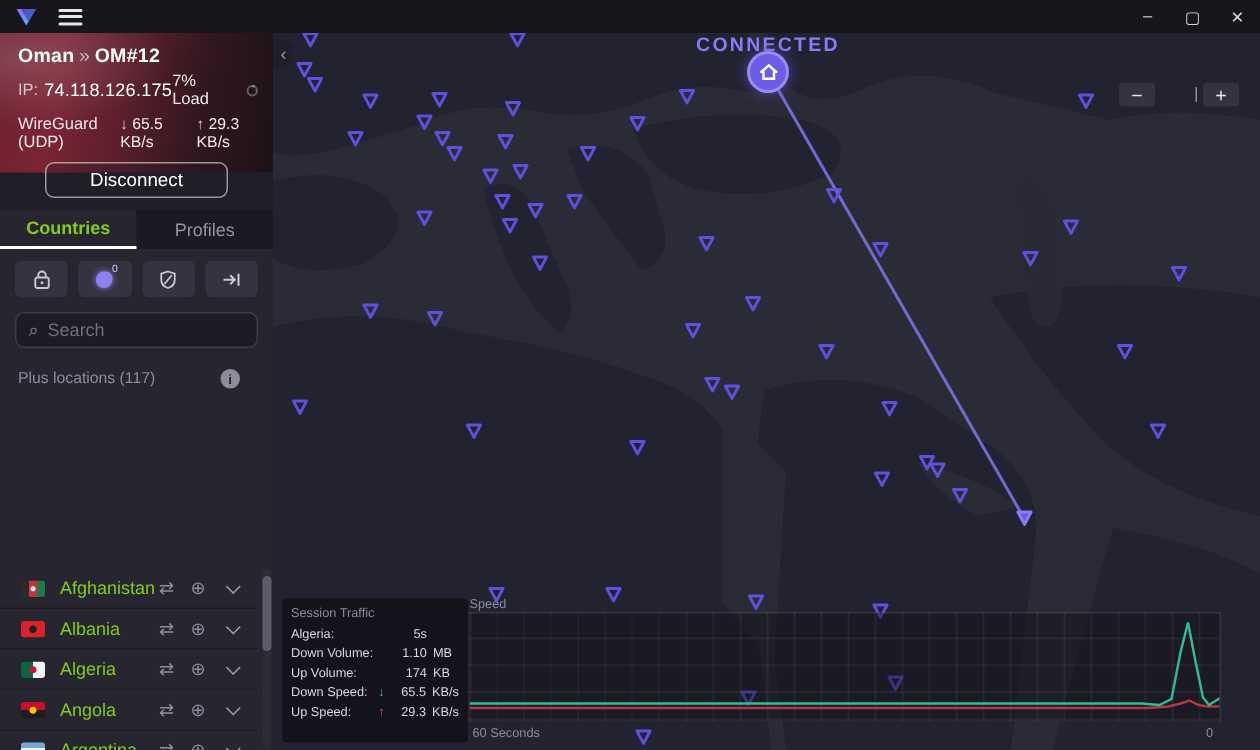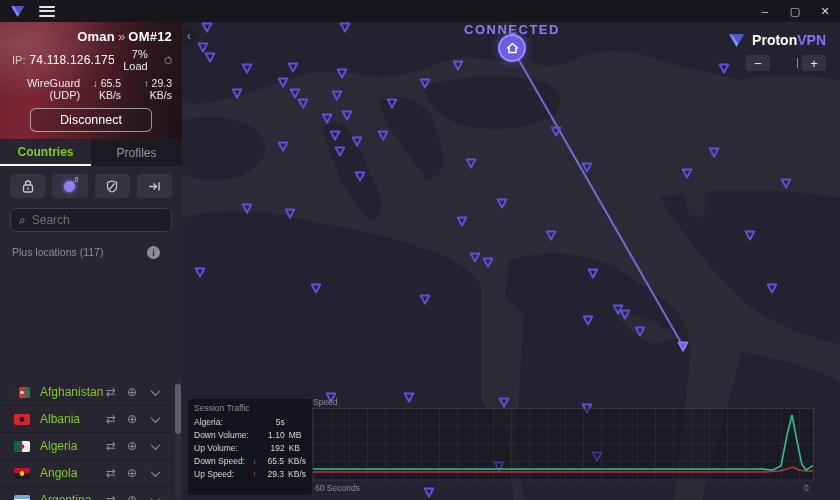--- a/index.html
+++ b/index.html
@@ -9,25 +9,25 @@
     display:flex; align-items:center; z-index:50; }
   .tb-logo { width:15px; height:13px; margin-left:10px; }
   .hamburger { width:16px; height:11px; margin-left:14px; display:flex; flex-direction:column;
     justify-content:space-between; cursor:pointer; }
   .hamburger span { display:block; height:2px; background:#e6e5ec; border-radius:1px; }
   .win-controls { margin-left:auto; display:flex; height:22px; }
   .win-btn { width:30px; height:22px; color:#d6d5dd; font-size:11px; display:flex;
     align-items:center; justify-content:center; }
   
   .sidebar { position:absolute; left:0; top:22px; width:182px; height:478px; background:#201f29; z-index:20; }
-  .conn-card { position:relative; width:182px; height:117px;
+  .conn-card { position:relative; width:182px; height:93px;
     background:
       radial-gradient(ellipse at 10% 18%, rgba(255,255,255,.16), transparent 42%),
       linear-gradient(100deg,#6e2130 0%,#7b2434 22%,#5c1f2b 45%,#31171f 72%,#1d1118 100%);
-    padding:7px 10px 0 12px;text-align:right; }
+    padding:7px 10px 0 12px; }
   .conn-row1 { font-size:13px; color:#fff; font-weight:bold; letter-spacing:.2px; }
   .conn-row1 .sep { color:#cdb9bd; font-weight:normal; margin:0 3px; }
   .conn-row2 { display:flex; align-items:center; margin-top:4px; }
   .conn-ip-label { color:#d5c6ca; font-size:11px; margin-right:4px; }
   .conn-ip { color:#fff; font-size:12px; font-weight:normal; letter-spacing:.2px; }
   .conn-load { margin-left:auto; display:flex; align-items:center; gap:16px; color:#f0eaec; font-size:11px; }
   .conn-row3 { display:flex; align-items:center; margin-top:5px; color:#eee8ea; font-size:11px; }
   .conn-speeds { margin-left:auto; display:flex; gap:10px; font-size:10.5px; color:#f0eaec; }
   .conn-speeds .arr { opacity:.85; font-size:10px; }
   .disconnect-wrap { position:absolute; left:0; top:115px; width:182px; height:28px; padding:0 30px; }
@@ -295,33 +295,20 @@
 
   <div class="connected-label">CONNECTED</div>
 
   <div class="home-pin">
     <svg width="13" height="12" viewBox="0 0 13 12">
       <path d="M1.5 6 L6.5 1.5 L11.5 6" fill="none" stroke="#fff" stroke-width="1.6" stroke-linecap="round"></path>
       <path d="M3 5.5 V10.5 H10 V5.5" fill="none" stroke="#fff" stroke-width="1.6"></path>
     </svg>
   </div>
 
-  <div class="brand">
-    <svg width="17" height="15" viewBox="0 0 16 14">
-      <defs>
-          <linearGradient id="lg2" x1="0" y1="0" x2="1" y2="1">
-        <stop offset="0" stop-color="#8a6eff"></stop>
-            <stop offset="1" stop-color="#4dc3ff"></stop>
-          </linearGradient>
-        </defs>
-      <path d="M1 1 L15 1 L8 13 Z" fill="url(#lg2)"></path>
-      <path d="M4 1 L15 1 L9.5 10 Z" fill="#31269e" opacity=".55"></path>
-    </svg>
-    <span><span class="p">Proton</span><span class="v">VPN</span></span>
-  </div>
 
   <div class="zoombar">
     <div class="zbtn zb-out">−</div>
     <div class="zb-bar"></div>
     <div class="zbtn zb-in">+</div>
   </div>
 
   <div id="pins">
       <div class="pin" style="left: 18px; top: -2px;"><svg width="14" height="13" viewBox="0 0 14 13">
     <polygon points="2.6,2.4 11.4,2.4 7,10.6" fill="none" stroke="#5f50dd" stroke-width="2" stroke-linejoin="round"></polygon>
@@ -501,21 +488,21 @@
         </div>
         <div class="srow">
           <span class="lab">Down Volume:</span>
           <span class="arr "></span>
           <span class="val">1.10</span>
           <span class="unit">MB</span>
         </div>
         <div class="srow">
           <span class="lab">Up Volume:</span>
           <span class="arr "></span>
-          <span class="val">192</span>
+          <span class="val">174</span>
           <span class="unit">KB</span>
         </div>
         <div class="srow">
           <span class="lab">Down Speed:</span>
           <span class="arr arr-dn">↓</span>
           <span class="val">65.5</span>
           <span class="unit">KB/s</span>
         </div>
         <div class="srow">
           <span class="lab">Up Speed:</span>

